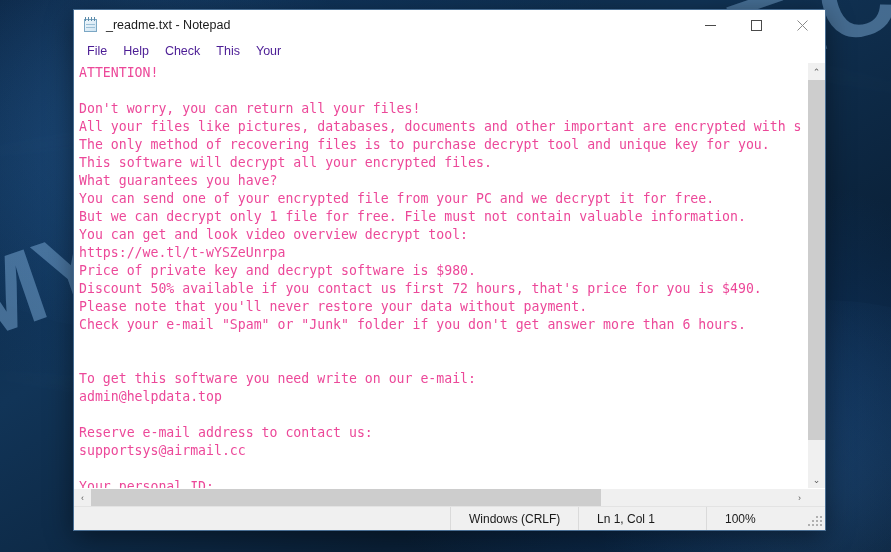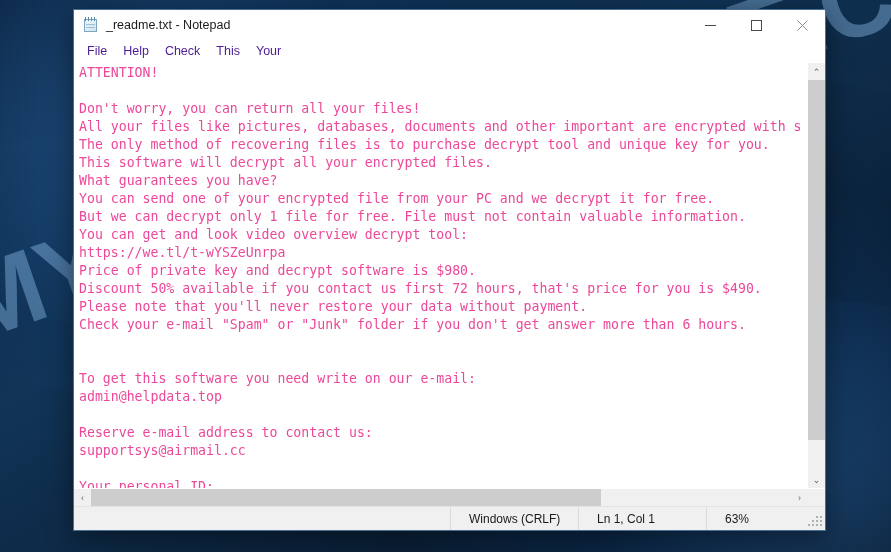--- a/index.html
+++ b/index.html
@@ -372,21 +372,21 @@
       <div class="sb-arrow-h">›</div>
     </div>
     <div id="hscroll-corner"></div>
   </div>
 
   <div id="statusbar">
     <div id="status-spacer"></div>
     <div class="status-cell" id="status-encoding">Windows (CRLF)</div>
     <div class="status-cell" id="status-position">Ln 1, Col 1</div>
     <div class="status-cell" id="status-zoom">
-      <span>63%</span>
+      <span>100%</span>
       <span id="resize-grip">
         <i style="left:9px; top:3px;"></i>
           <i style="left:13px; top:3px;"></i>
         <i style="left:5px; top:7px;"></i>
           <i style="left:9px; top:7px;"></i>
           <i style="left:13px; top:7px;"></i>
         <i style="left:1px; top:11px;"></i>
           <i style="left:5px; top:11px;"></i>
           <i style="left:9px; top:11px;"></i>
           <i style="left:13px; top:11px;"></i>

